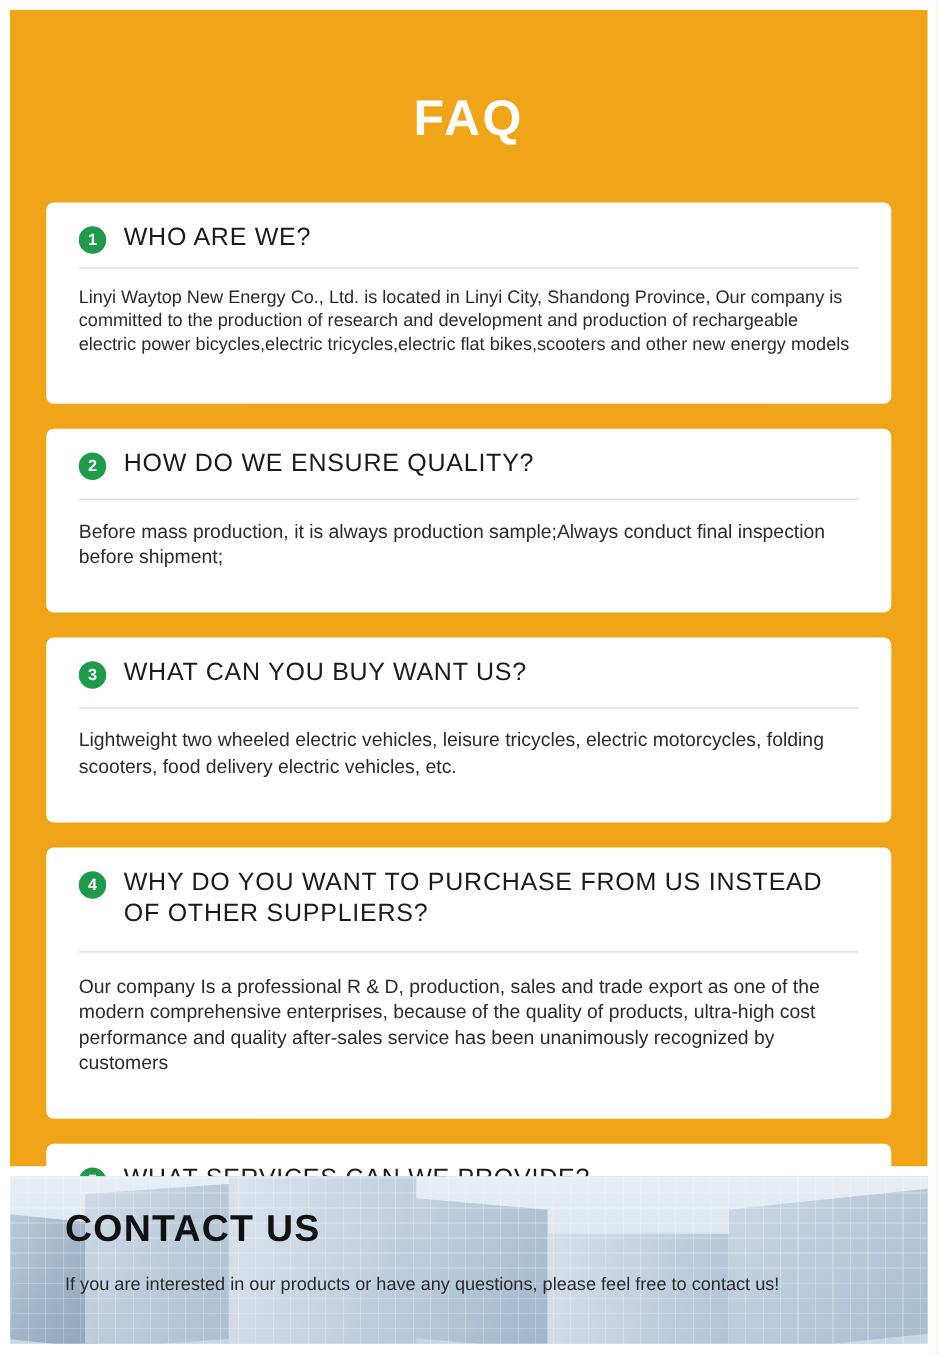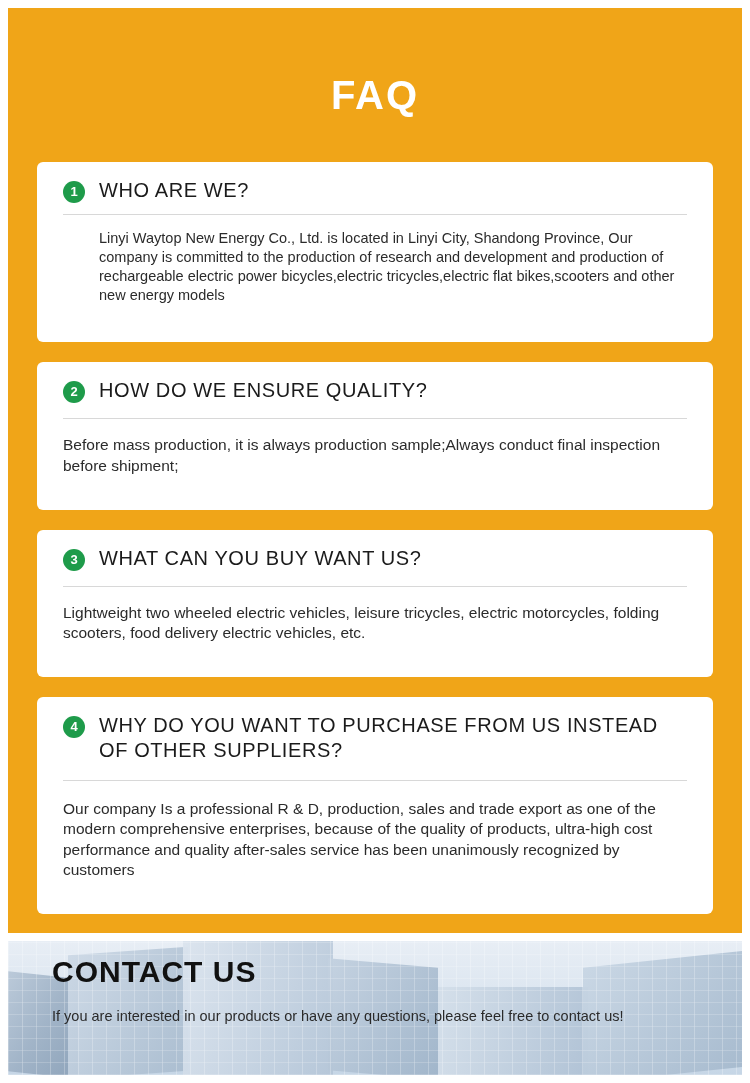--- a/index.html
+++ b/index.html
@@ -79,21 +79,21 @@
     background: #d8d8d8;
     margin: 13px 0 12px 0;
   }
   .a-text {
     color: #2b2b2b;
     font-size: 15.5px;
     line-height: 1.32;
   }
   
   .card.c1 { padding-bottom: 22px; }
-  .card.c1 .a-text { font-size: 14.5px; margin-left: 36px; }
+  .card.c1 .a-text { font-size: 14.5px; }
   .card.c1 .divider { margin: 11px 0 10px 0; }
   .card.c2 .divider { margin: 15px 0 16px 0; }
   .card.c3 .divider { margin: 15px 0 16px 0; }
   .card.c4 .divider { margin: 17px 0 18px 0; }
   .card.c5 .divider { margin: 15px 0 16px 0; }
   .card.c5 { margin-bottom: 0; }
 
   .contact {
     position: absolute;
     left: 8px;
@@ -122,21 +122,21 @@
   .grid-lines {
     position: absolute;
     inset: 0;
     background-image:
       repeating-linear-gradient(90deg, rgba(255,255,255,0.45) 0 1px, rgba(255,255,255,0) 1px 14px),
       repeating-linear-gradient(0deg, rgba(255,255,255,0.35) 0 1px, rgba(255,255,255,0) 1px 12px);
     opacity: 0.55;
   }
   .contact-inner {
     position: relative;
-    padding: 16px 0 0 44px;
+    padding: 28px 0 0 44px;
   }
   .contact-title {
     color: #111111;
     font-size: 30px;
     font-weight: bold;
     letter-spacing: 1px;
     line-height: 1;
   }
   .contact-sub {
     margin-top: 20px;

